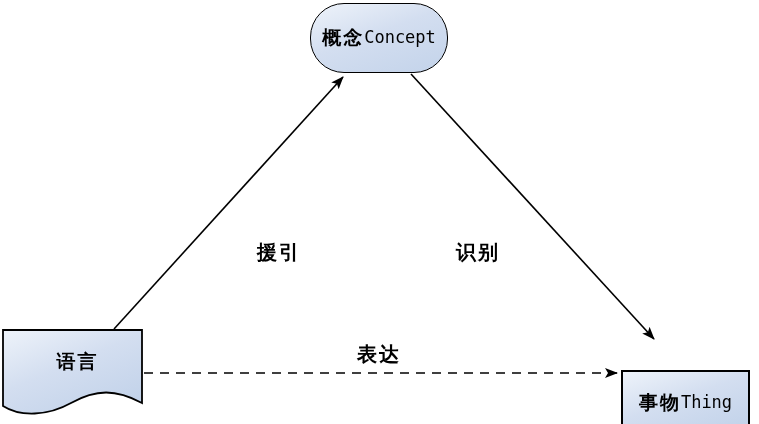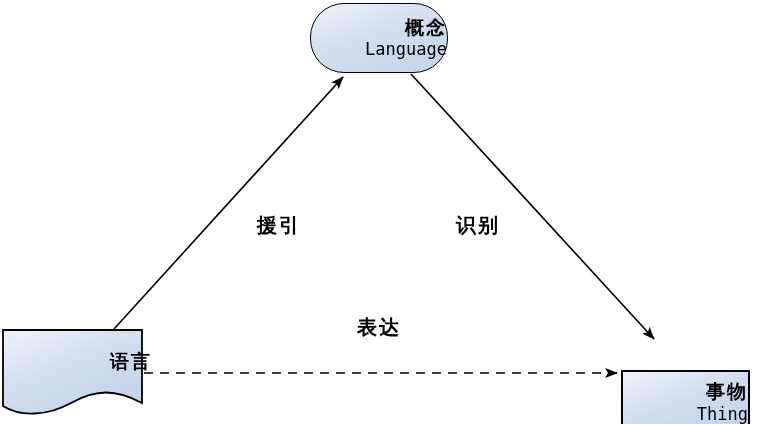--- a/index.html
+++ b/index.html
@@ -7,22 +7,22 @@
     position:relative;
     width:759px;height:424px;
     background:#ffffff;
     font-family:"Liberation Sans", sans-serif;
     overflow:hidden;
   }
   .layer{position:absolute;left:0;top:0;width:759px;height:424px;}
 
   .node{
     position:absolute;
-    display:flex;flex-direction:column;
-    align-items:flex-end;justify-content:center;
+    display:flex;flex-direction:row;
+    align-items:center;justify-content:center;
     text-align:center;
     color:#000;
     box-sizing:border-box;
   }
   .node .zh{
     font-size:19px;font-weight:600;letter-spacing:2px;line-height:1.25;
   }
   .node .en{
     font-family:"DejaVu Sans Mono", monospace;
     font-size:17px;font-weight:400;line-height:1.25;
@@ -40,21 +40,21 @@
     margin-top:28px;
   }
   
   .node-language{
     left:3px;top:332px;width:149px;height:60px;
   }
 
   .edge-label{
     position:absolute;
     font-size:20px;font-weight:600;letter-spacing:2px;
-    color:#000;white-space:nowrap;
+    color:#000;white-space:nowrap;margin-top:27px;
   }
   .label-cite{left:257px;top:212px;}
   .label-identify{left:456px;top:212px;}
   .label-express{left:357px;top:314px;}
 </style>
 </head>
 <body>
 
 <div class="canvas">
 
@@ -74,21 +74,21 @@
 
     <line x1="114" y1="329" x2="343" y2="77" stroke="#000000" stroke-width="1.6" marker-end="url(#arrowhead)"></line>
 
     <line x1="411" y1="74" x2="654" y2="339" stroke="#000000" stroke-width="1.6" marker-end="url(#arrowhead)"></line>
 
     <line x1="144" y1="373" x2="617" y2="373" stroke="#000000" stroke-width="1.7" stroke-dasharray="9,7" marker-end="url(#arrowhead)"></line>
   </svg>
 
   <div class="node node-concept">
     <span class="zh">概念</span>
-    <span class="en">Language</span>
+    <span class="en">Concept</span>
   </div>
 
   <div class="node node-language">
     <span class="zh">语言</span>
   </div>
 
   <div class="node node-thing">
     <span class="zh">事物</span>
     <span class="en">Thing</span>
   </div>

